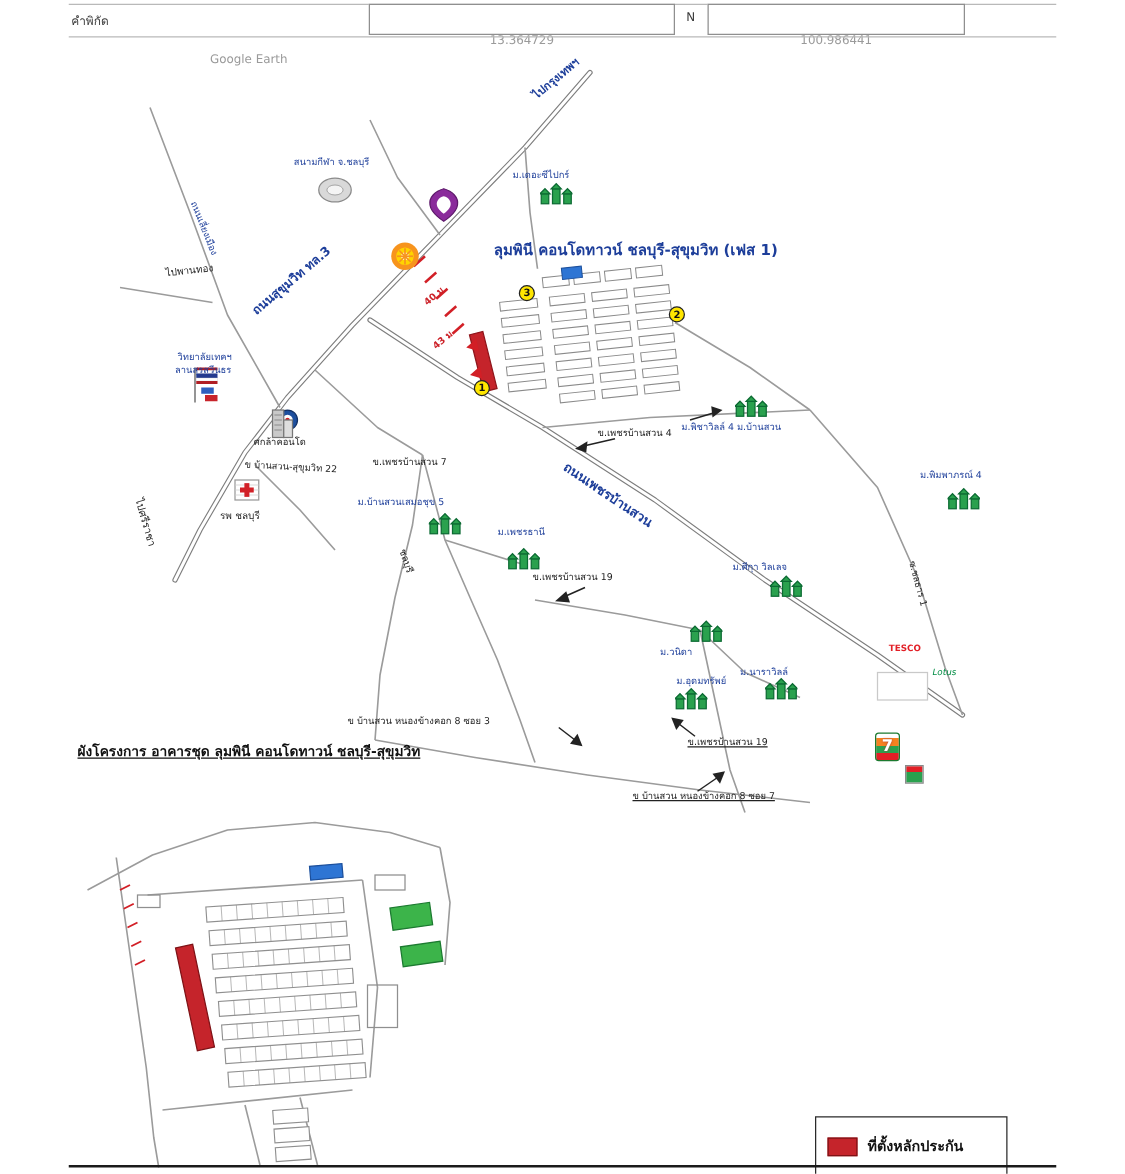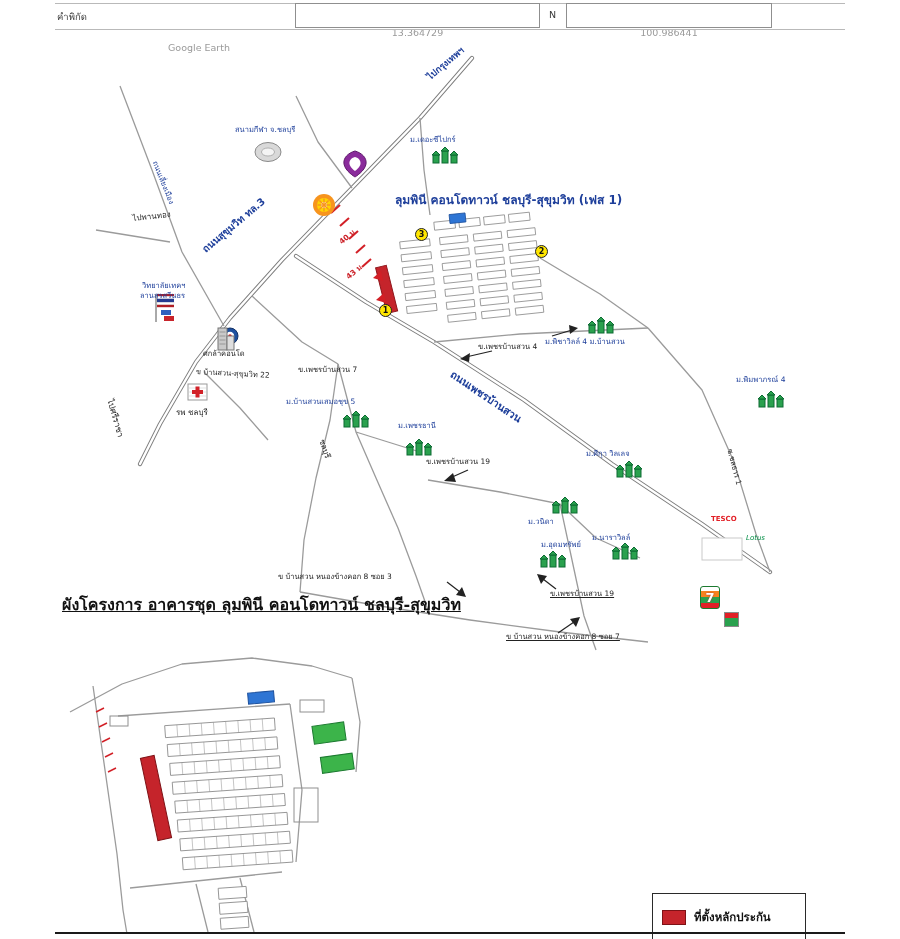--- a/index.html
+++ b/index.html
@@ -49,21 +49,21 @@
   .seven { position:absolute; left:700px; top:586px; width:20px; height:23px;
            border:1px solid #1c7a30; border-radius:3px;
            background:linear-gradient(180deg,#ffffff 0 18%, #f58220 18% 46%, #2aa14e 46% 74%, #e21f26 74% 100%);
            display:flex; align-items:center; justify-content:center; }
   .seven7 { color:#fff; font-weight:bold; font-size:13px; text-shadow:0 0 2px #a33; }
   .minimart { position:absolute; left:724px; top:612px; width:15px; height:15px;
               border:1px solid #8a8a8a;
               background:linear-gradient(180deg,#e21f26 0 35%, #2aa14e 35% 100%); }
 
   
-  .plan-title { position:absolute; left:62px; top:592px; font-size:16px; font-weight:bold;
+  .plan-title { position:absolute; left:62px; top:592px; font-size:11px; font-weight:bold;
                 color:#111; text-decoration:underline; white-space:nowrap; }
   .legend { position:absolute; left:652px; top:893px; width:154px; height:48px;
             border:1.5px solid #2a2a2a; background:#fff; display:flex; align-items:center;
             gap:8px; padding:0 9px; }
   .legend-swatch { width:24px; height:15px; background:#c5242b; border:1px solid #7e1216; display:inline-block; }
   .legend-label { font-size:11.5px; font-weight:bold; color:#111; white-space:nowrap; }
 </style>
 </head>
 <body>
 

